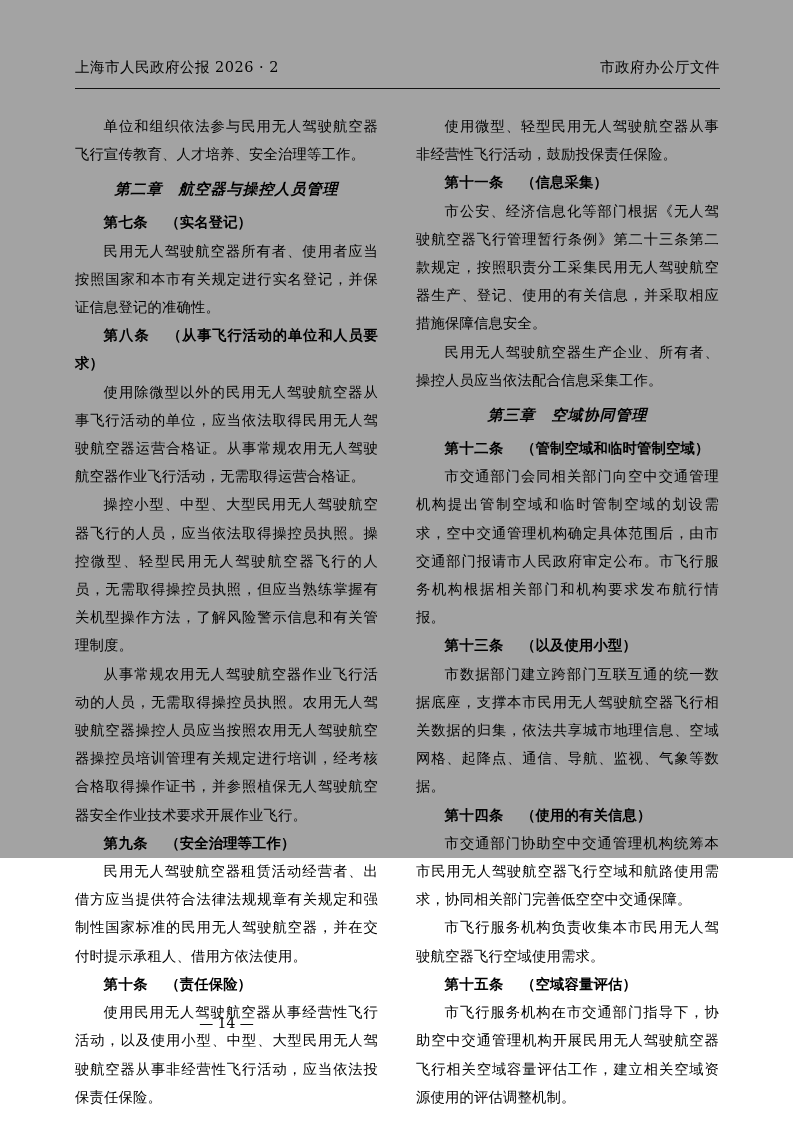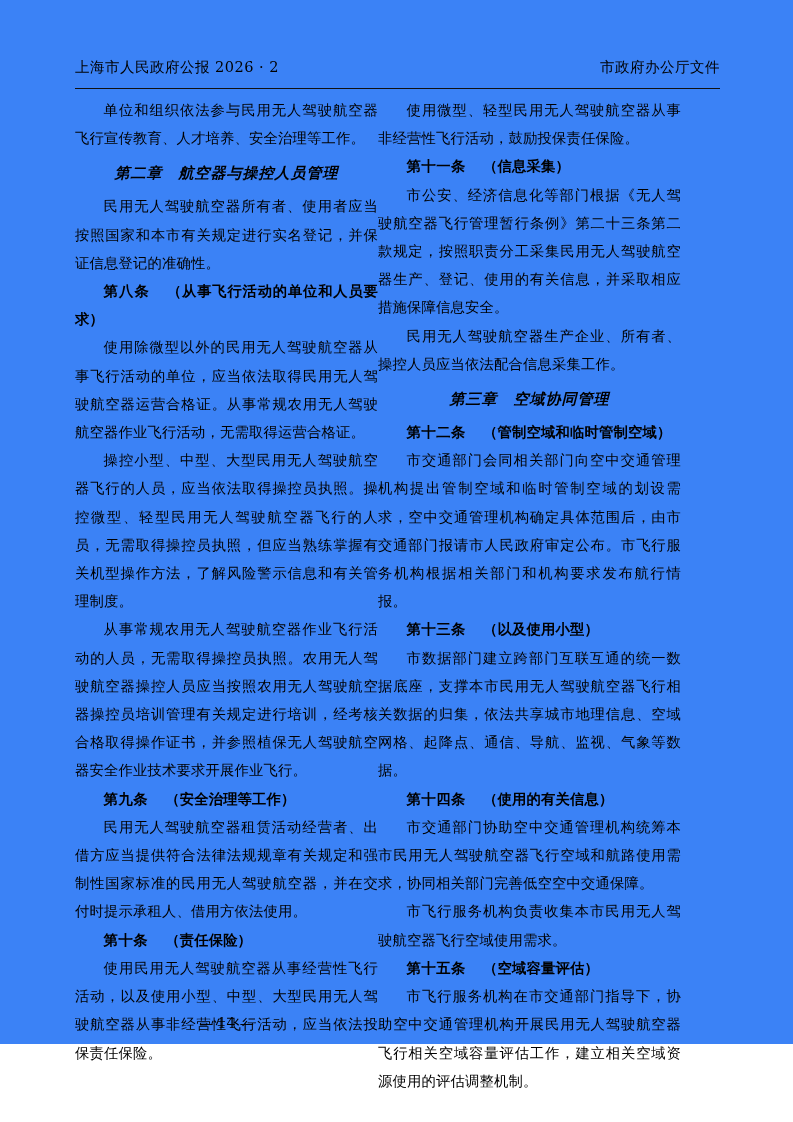--- a/index.html
+++ b/index.html
@@ -12,22 +12,22 @@
     height: 1122px;
     font-family: "DejaVu Serif", "Liberation Serif", serif;
     color: #000;
     position: relative;
     overflow: hidden;
   }
   .page {
     position: absolute;
     left: 0; top: 0;
     width: 793px;
-    height: 1044px;
-    background: #3b82f6;
+    height: 858px;
+    background: #a3a3a3;
   }
   .header {
     position: absolute;
     left: 75px;
     top: 58px;
     width: 645px;
     display: flex;
     justify-content: space-between;
     align-items: baseline;
     font-size: 14.5px;
@@ -40,24 +40,25 @@
     position: absolute;
     left: 75px;
     top: 88px;
     width: 645px;
     height: 1px;
     background: #111;
   }
   .columns {
     position: absolute;
     left: 75px;
-    top: 96px;
+    top: 112px;
     width: 645px;
     height: 930px;
     display: flex;
+    gap: 38px;
   }
   .col {
     width: 303px;
     font-size: 14.3px;
     line-height: 28.2px;
     text-align: justify;
     text-justify: inter-ideograph;
   }
   p {
     margin: 0;
@@ -104,20 +105,21 @@
     <div class="left">上海市人民政府公报 2026 · 2</div>
     <div class="right">市政府办公厅文件</div>
   </div>
 
   <div class="rule"></div>
 
   <div class="columns">
     <div class="col" id="col-left">
         <p>单位和组织依法参与民用无人驾驶航空器飞行宣传教育、人才培养、安全治理等工作。</p>
         <h2 class="chapter">第二章　航空器与操控人员管理</h2>
+        <p class="article-head"><span>第七条</span><span class="title">（实名登记）</span></p>
         <p>民用无人驾驶航空器所有者、使用者应当按照国家和本市有关规定进行实名登记，并保证信息登记的准确性。</p>
         <p class="article-head"><span>第八条</span><span class="title">（从事飞行活动的单位和人员要求）</span></p>
         <p>使用除微型以外的民用无人驾驶航空器从事飞行活动的单位，应当依法取得民用无人驾驶航空器运营合格证。从事常规农用无人驾驶航空器作业飞行活动，无需取得运营合格证。</p>
         <p>操控小型、中型、大型民用无人驾驶航空器飞行的人员，应当依法取得操控员执照。操控微型、轻型民用无人驾驶航空器飞行的人员，无需取得操控员执照，但应当熟练掌握有关机型操作方法，了解风险警示信息和有关管理制度。</p>
         <p>从事常规农用无人驾驶航空器作业飞行活动的人员，无需取得操控员执照。农用无人驾驶航空器操控人员应当按照农用无人驾驶航空器操控员培训管理有关规定进行培训，经考核合格取得操作证书，并参照植保无人驾驶航空器安全作业技术要求开展作业飞行。</p>
         <p class="article-head"><span>第九条</span><span class="title">（安全治理等工作）</span></p>
         <p>民用无人驾驶航空器租赁活动经营者、出借方应当提供符合法律法规规章有关规定和强制性国家标准的民用无人驾驶航空器，并在交付时提示承租人、借用方依法使用。</p>
         <p class="article-head"><span>第十条</span><span class="title">（责任保险）</span></p>
         <p>使用民用无人驾驶航空器从事经营性飞行活动，以及使用小型、中型、大型民用无人驾驶航空器从事非经营性飞行活动，应当依法投保责任保险。</p>
       </div>

